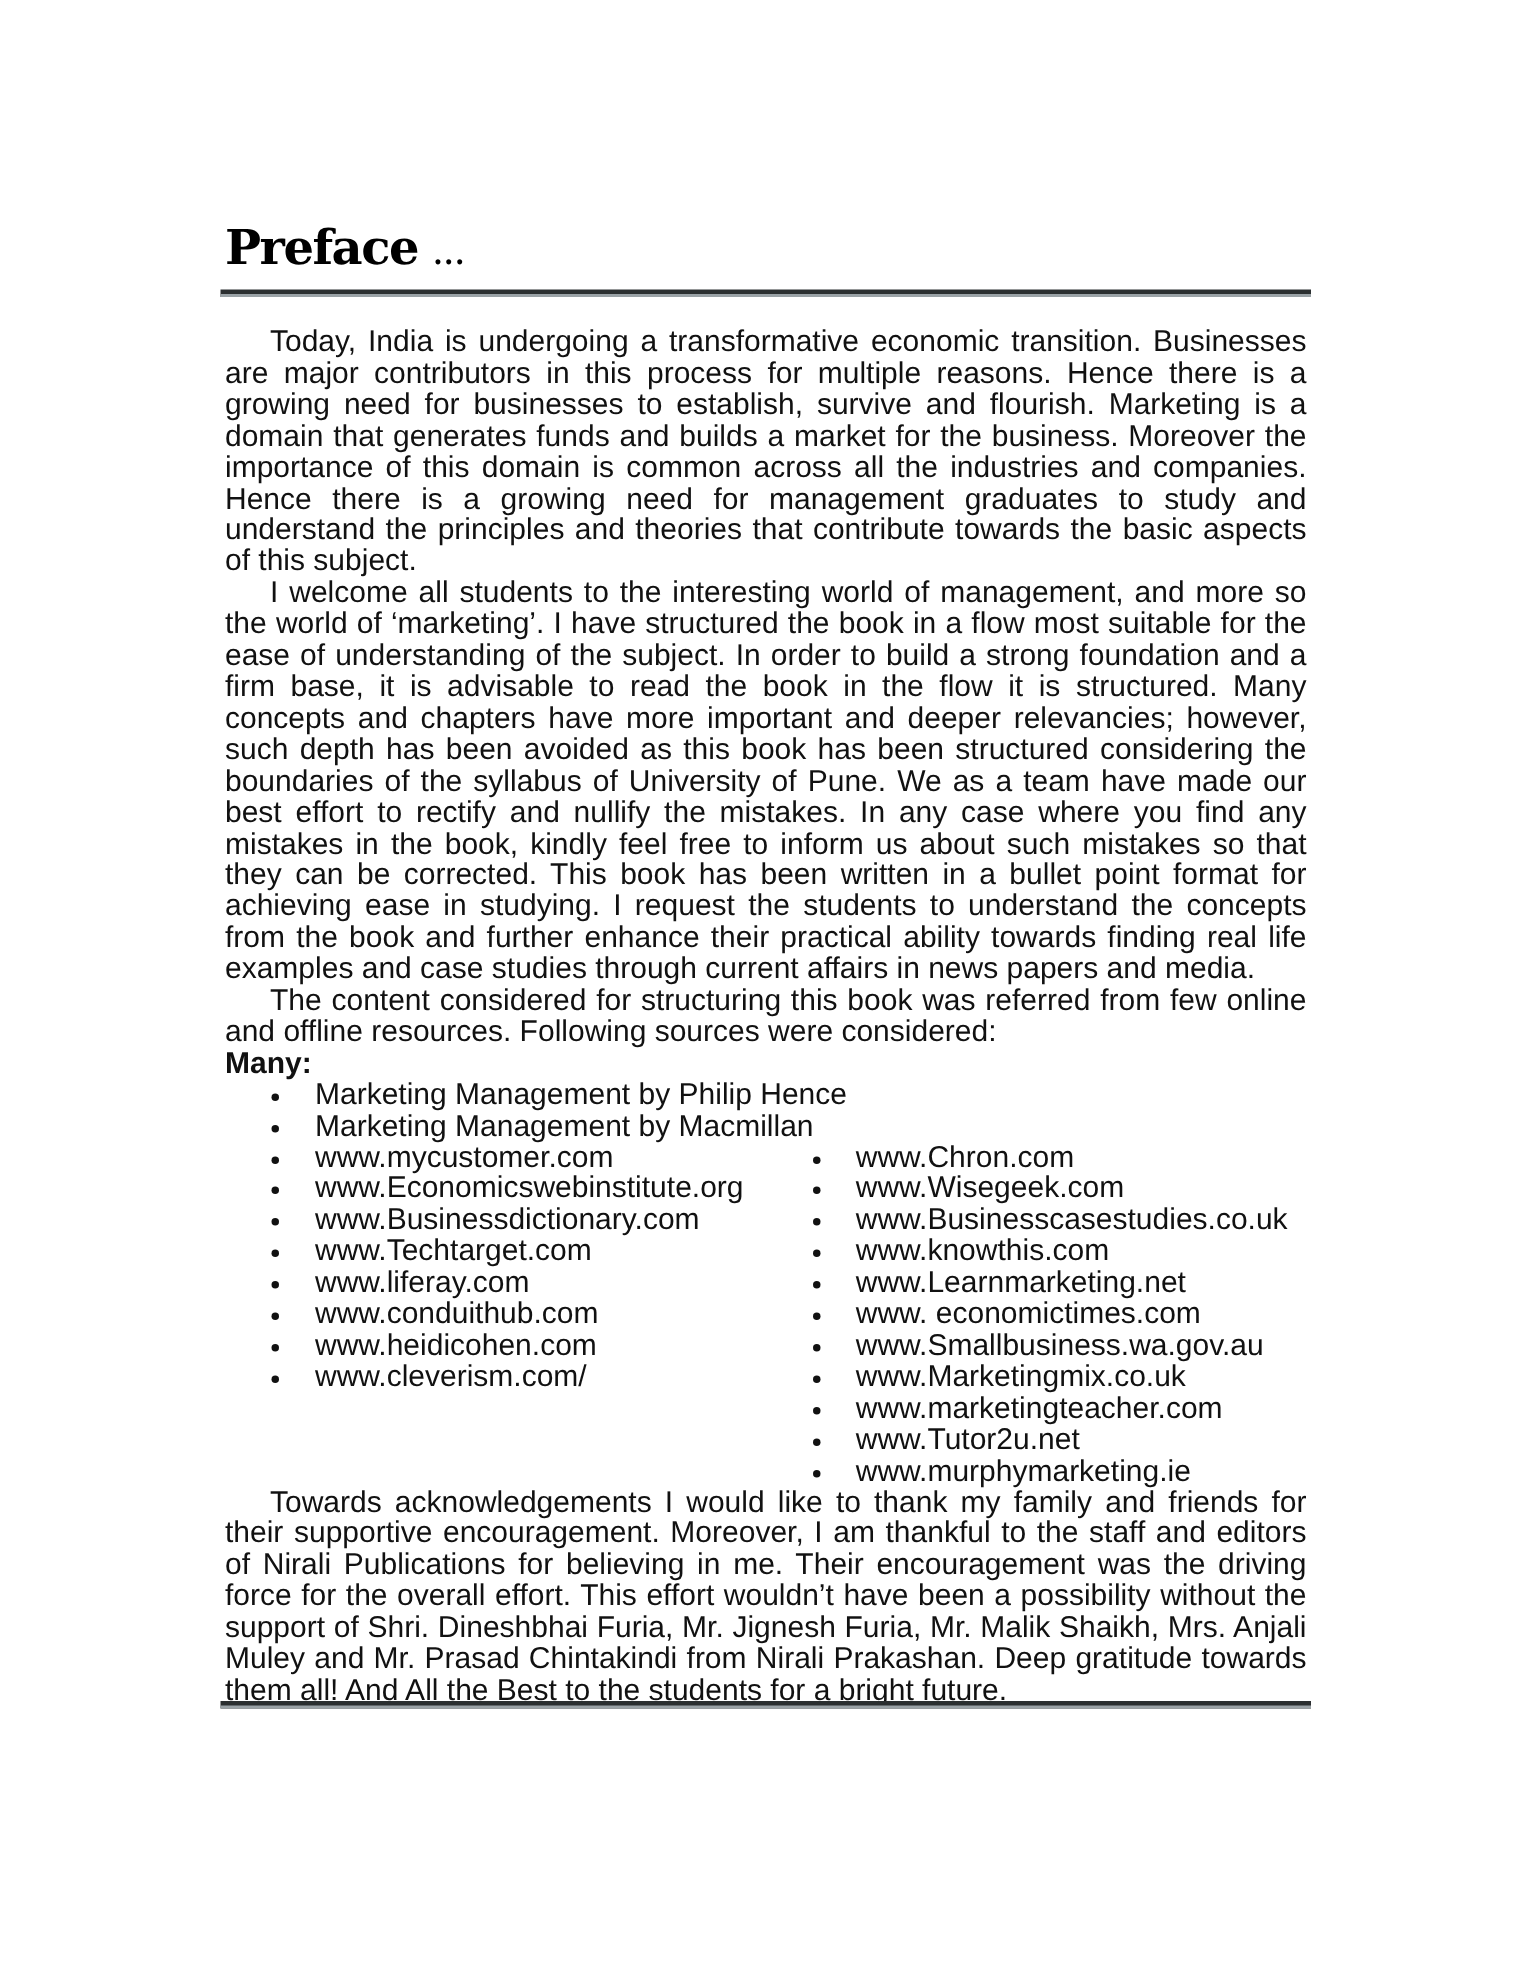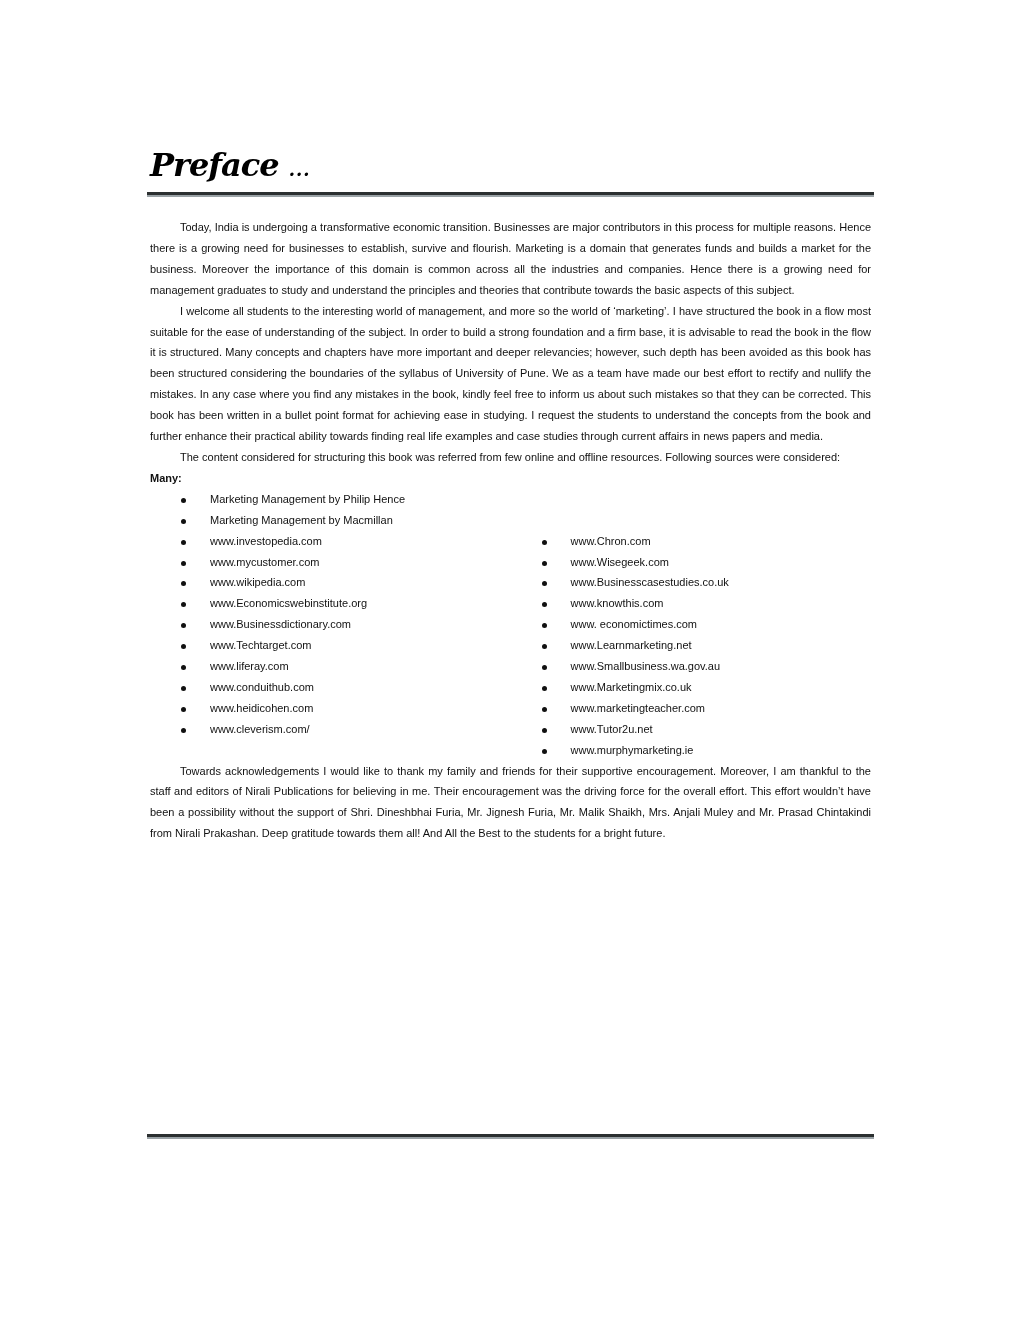--- a/index.html
+++ b/index.html
@@ -1,30 +1,30 @@
 <!DOCTYPE html>
 <html><head>
 <meta charset="utf-8">
 <style>
   html, body { margin: 0; padding: 0; background: #ffffff; }
   body { width: 1020px; height: 1320px; position: relative; overflow: hidden; }
   .page { position: absolute; left: 150px; top: 145px; width: 721px; color: #111; }
   .title {
     font-family: "DejaVu Serif", serif; font-weight: bold; font-size: 32px;
-    letter-spacing: -1px; line-height: 40px; margin: 0; color: #000; font-style: italic;
+    letter-spacing: -1px; line-height: 40px; margin: 0; color: #000;
   }
   .title .dots { font-size: 18px; letter-spacing: 1px; }
   .rule {
     height: 3px; background: #2b2f30; border-bottom: 2px solid #9aa2a6;
     margin-left: -3px; margin-right: -3px;
   }
   .rule.top { margin-top: 2px; }
   .body {
     font-family: "Liberation Sans Narrow", "Liberation Sans", sans-serif;
-    font-size: 11px; line-height: 20.9px; margin-top: 20px;
+    font-size: 20px; line-height: 20.9px; margin-top: 20px;
     text-align: justify;
   }
   .body p { margin: 0; text-indent: 30px; }
   .heading { font-weight: bold; margin: 0; }
   ul.bullets { list-style: none; margin: 0; padding: 0; }
   ul.bullets li { position: relative; padding-left: 60px; text-align: left; }
   ul.bullets li::before {
     content: ""; position: absolute; left: 31px; top: 9px;
     width: 5px; height: 5px; border-radius: 50%; background: #111;
   }
@@ -45,38 +45,36 @@
     <p>The content considered for structuring this book was referred from few online and offline resources. Following sources were considered:</p>
 
     <div class="heading">Many:</div>
     <ul class="bullets">
       <li>Marketing Management by Philip Hence</li>
       <li>Marketing Management by Macmillan</li>
     </ul>
 
     <div class="cols">
       <ul class="bullets">
-        <li>www.investopedia.com</li>
         <li>www.mycustomer.com</li>
-        <li>www.wikipedia.com</li>
         <li>www.Economicswebinstitute.org</li>
         <li>www.Businessdictionary.com</li>
         <li>www.Techtarget.com</li>
         <li>www.liferay.com</li>
         <li>www.conduithub.com</li>
         <li>www.heidicohen.com</li>
         <li>www.cleverism.com/</li>
       </ul>
       <ul class="bullets">
         <li>www.Chron.com</li>
         <li>www.Wisegeek.com</li>
         <li>www.Businesscasestudies.co.uk</li>
         <li>www.knowthis.com</li>
+        <li>www.Learnmarketing.net</li>
         <li>www. economictimes.com</li>
-        <li>www.Learnmarketing.net</li>
         <li>www.Smallbusiness.wa.gov.au</li>
         <li>www.Marketingmix.co.uk</li>
         <li>www.marketingteacher.com</li>
         <li>www.Tutor2u.net</li>
         <li>www.murphymarketing.ie</li>
       </ul>
     </div>
 
     <p>Towards acknowledgements I would like to thank my family and friends for their supportive encouragement. Moreover, I am thankful to the staff and editors of Nirali Publications for believing in me. Their encouragement was the driving force for the overall effort. This effort wouldn’t have been a possibility without the support of Shri. Dineshbhai Furia, Mr. Jignesh Furia, Mr. Malik Shaikh, Mrs. Anjali Muley and Mr. Prasad Chintakindi from Nirali Prakashan. Deep gratitude towards them all! And All the Best to the students for a bright future.</p>
   </div>

